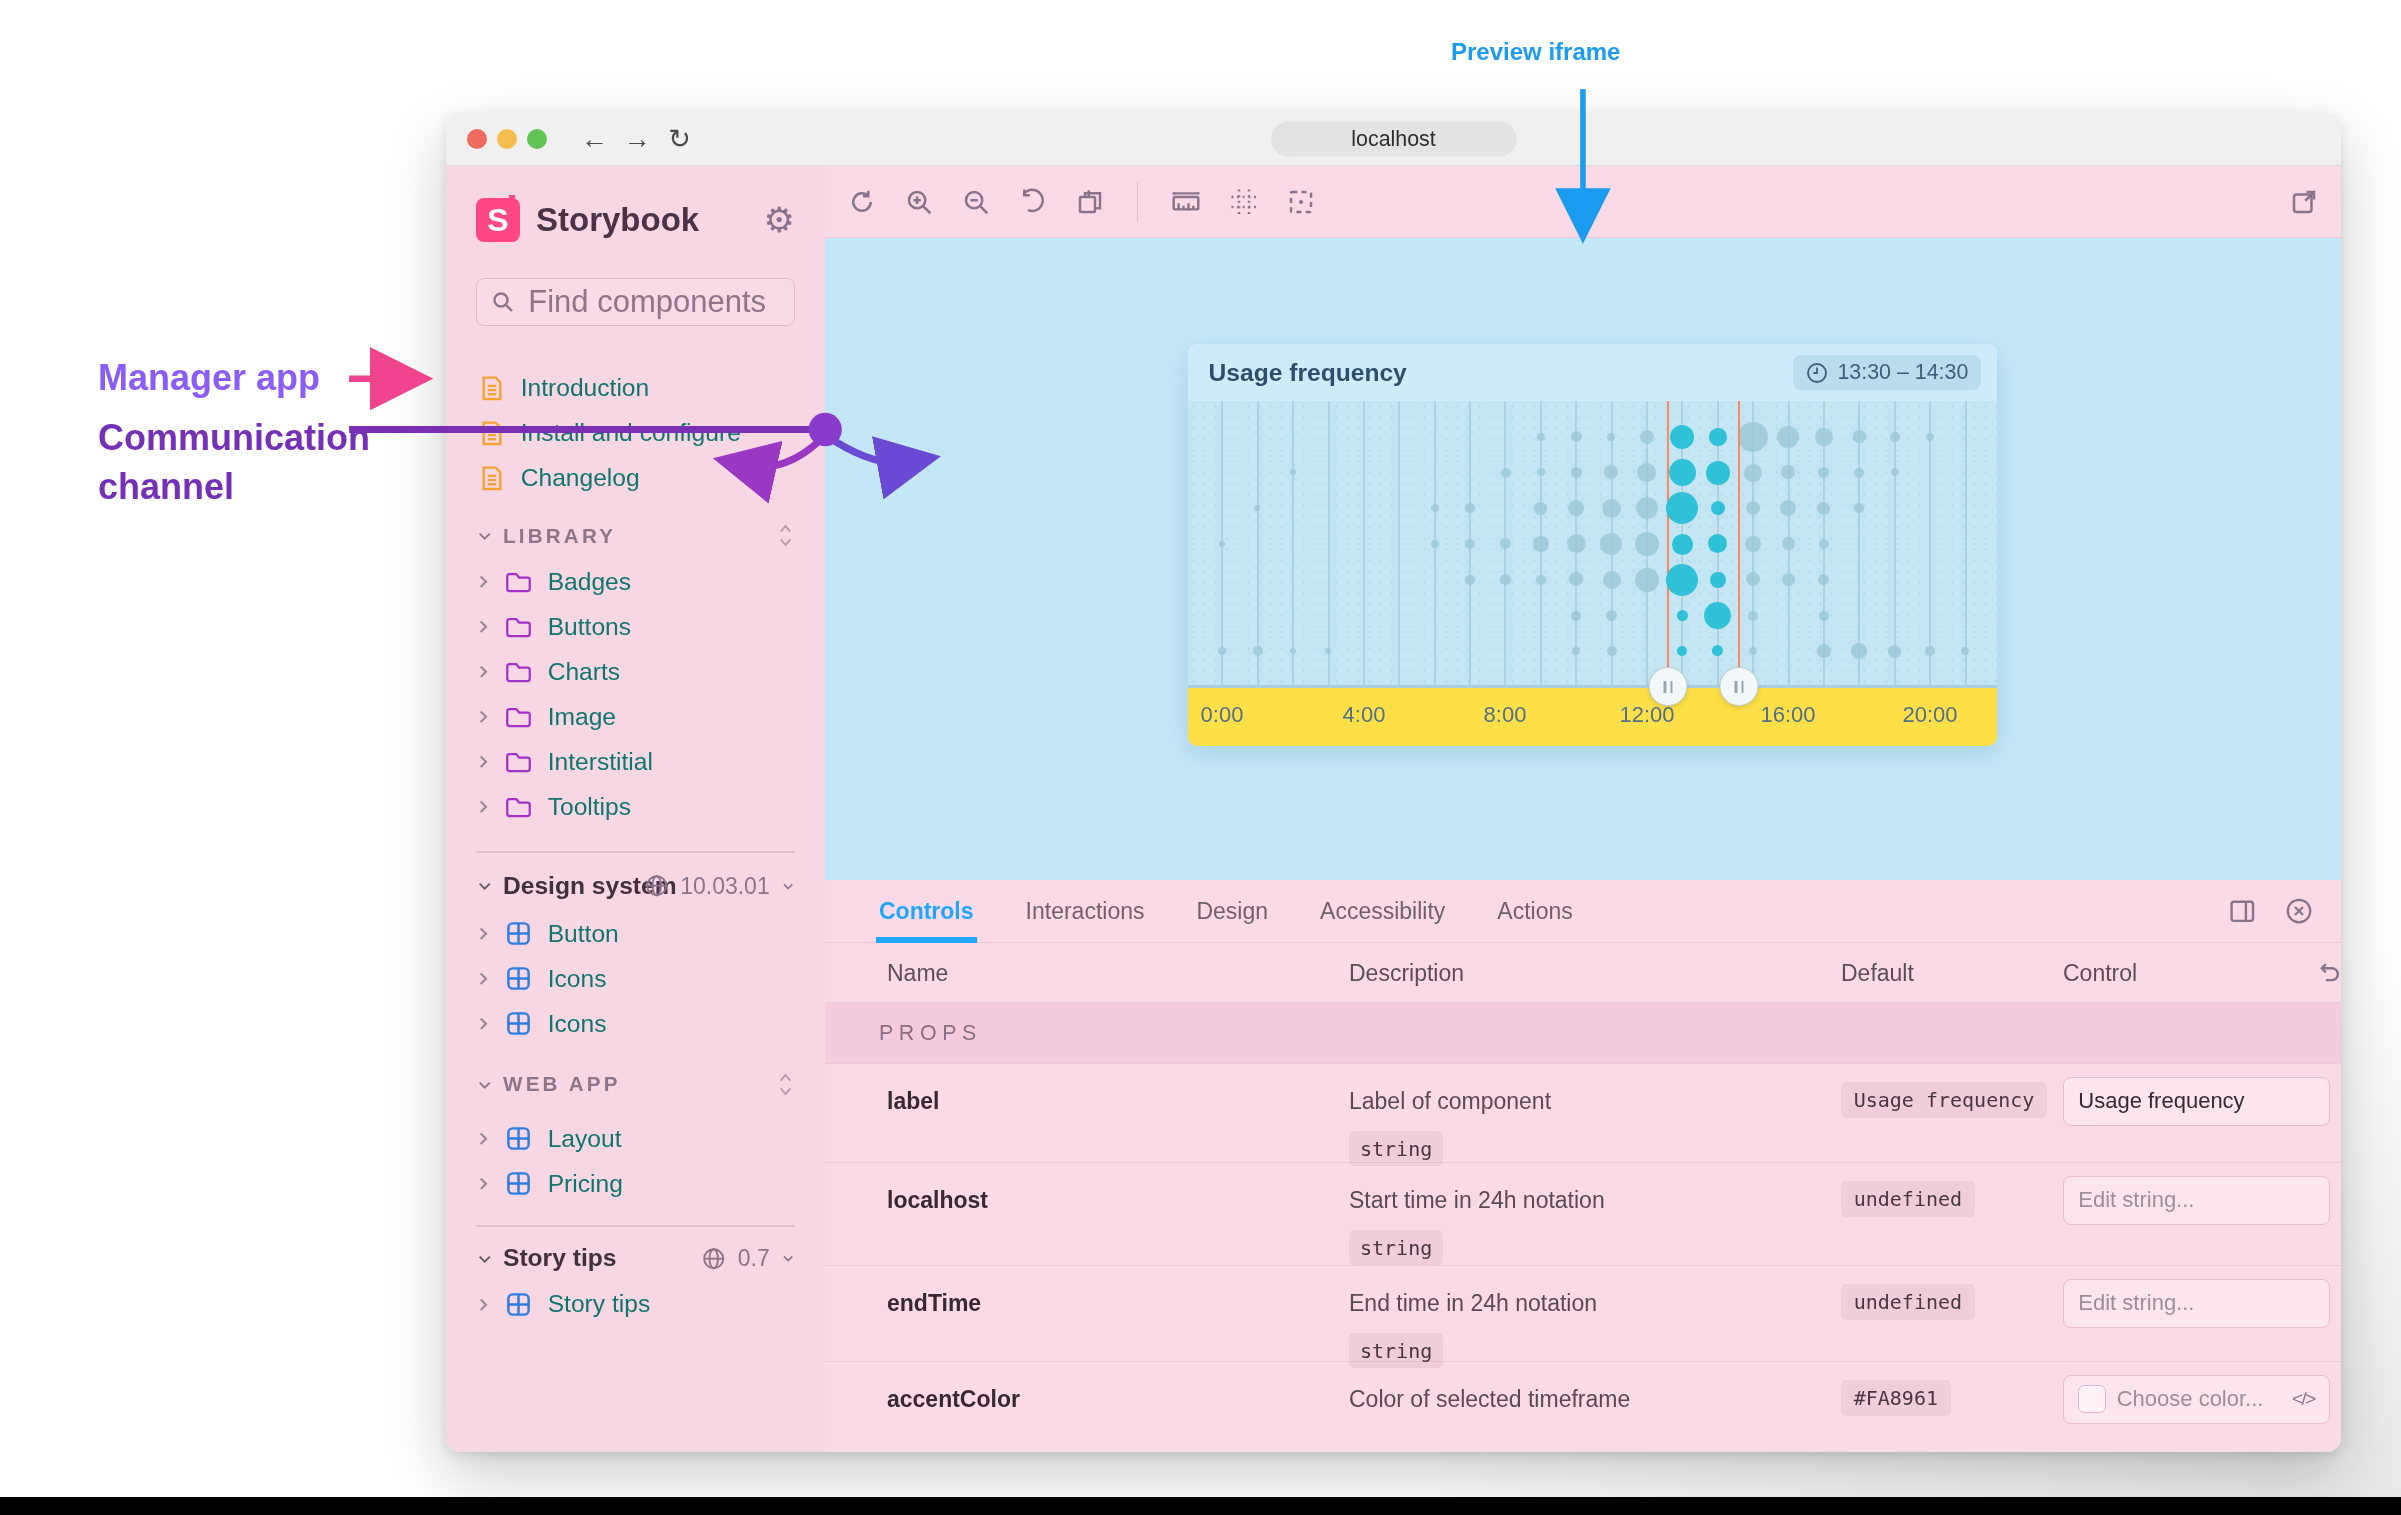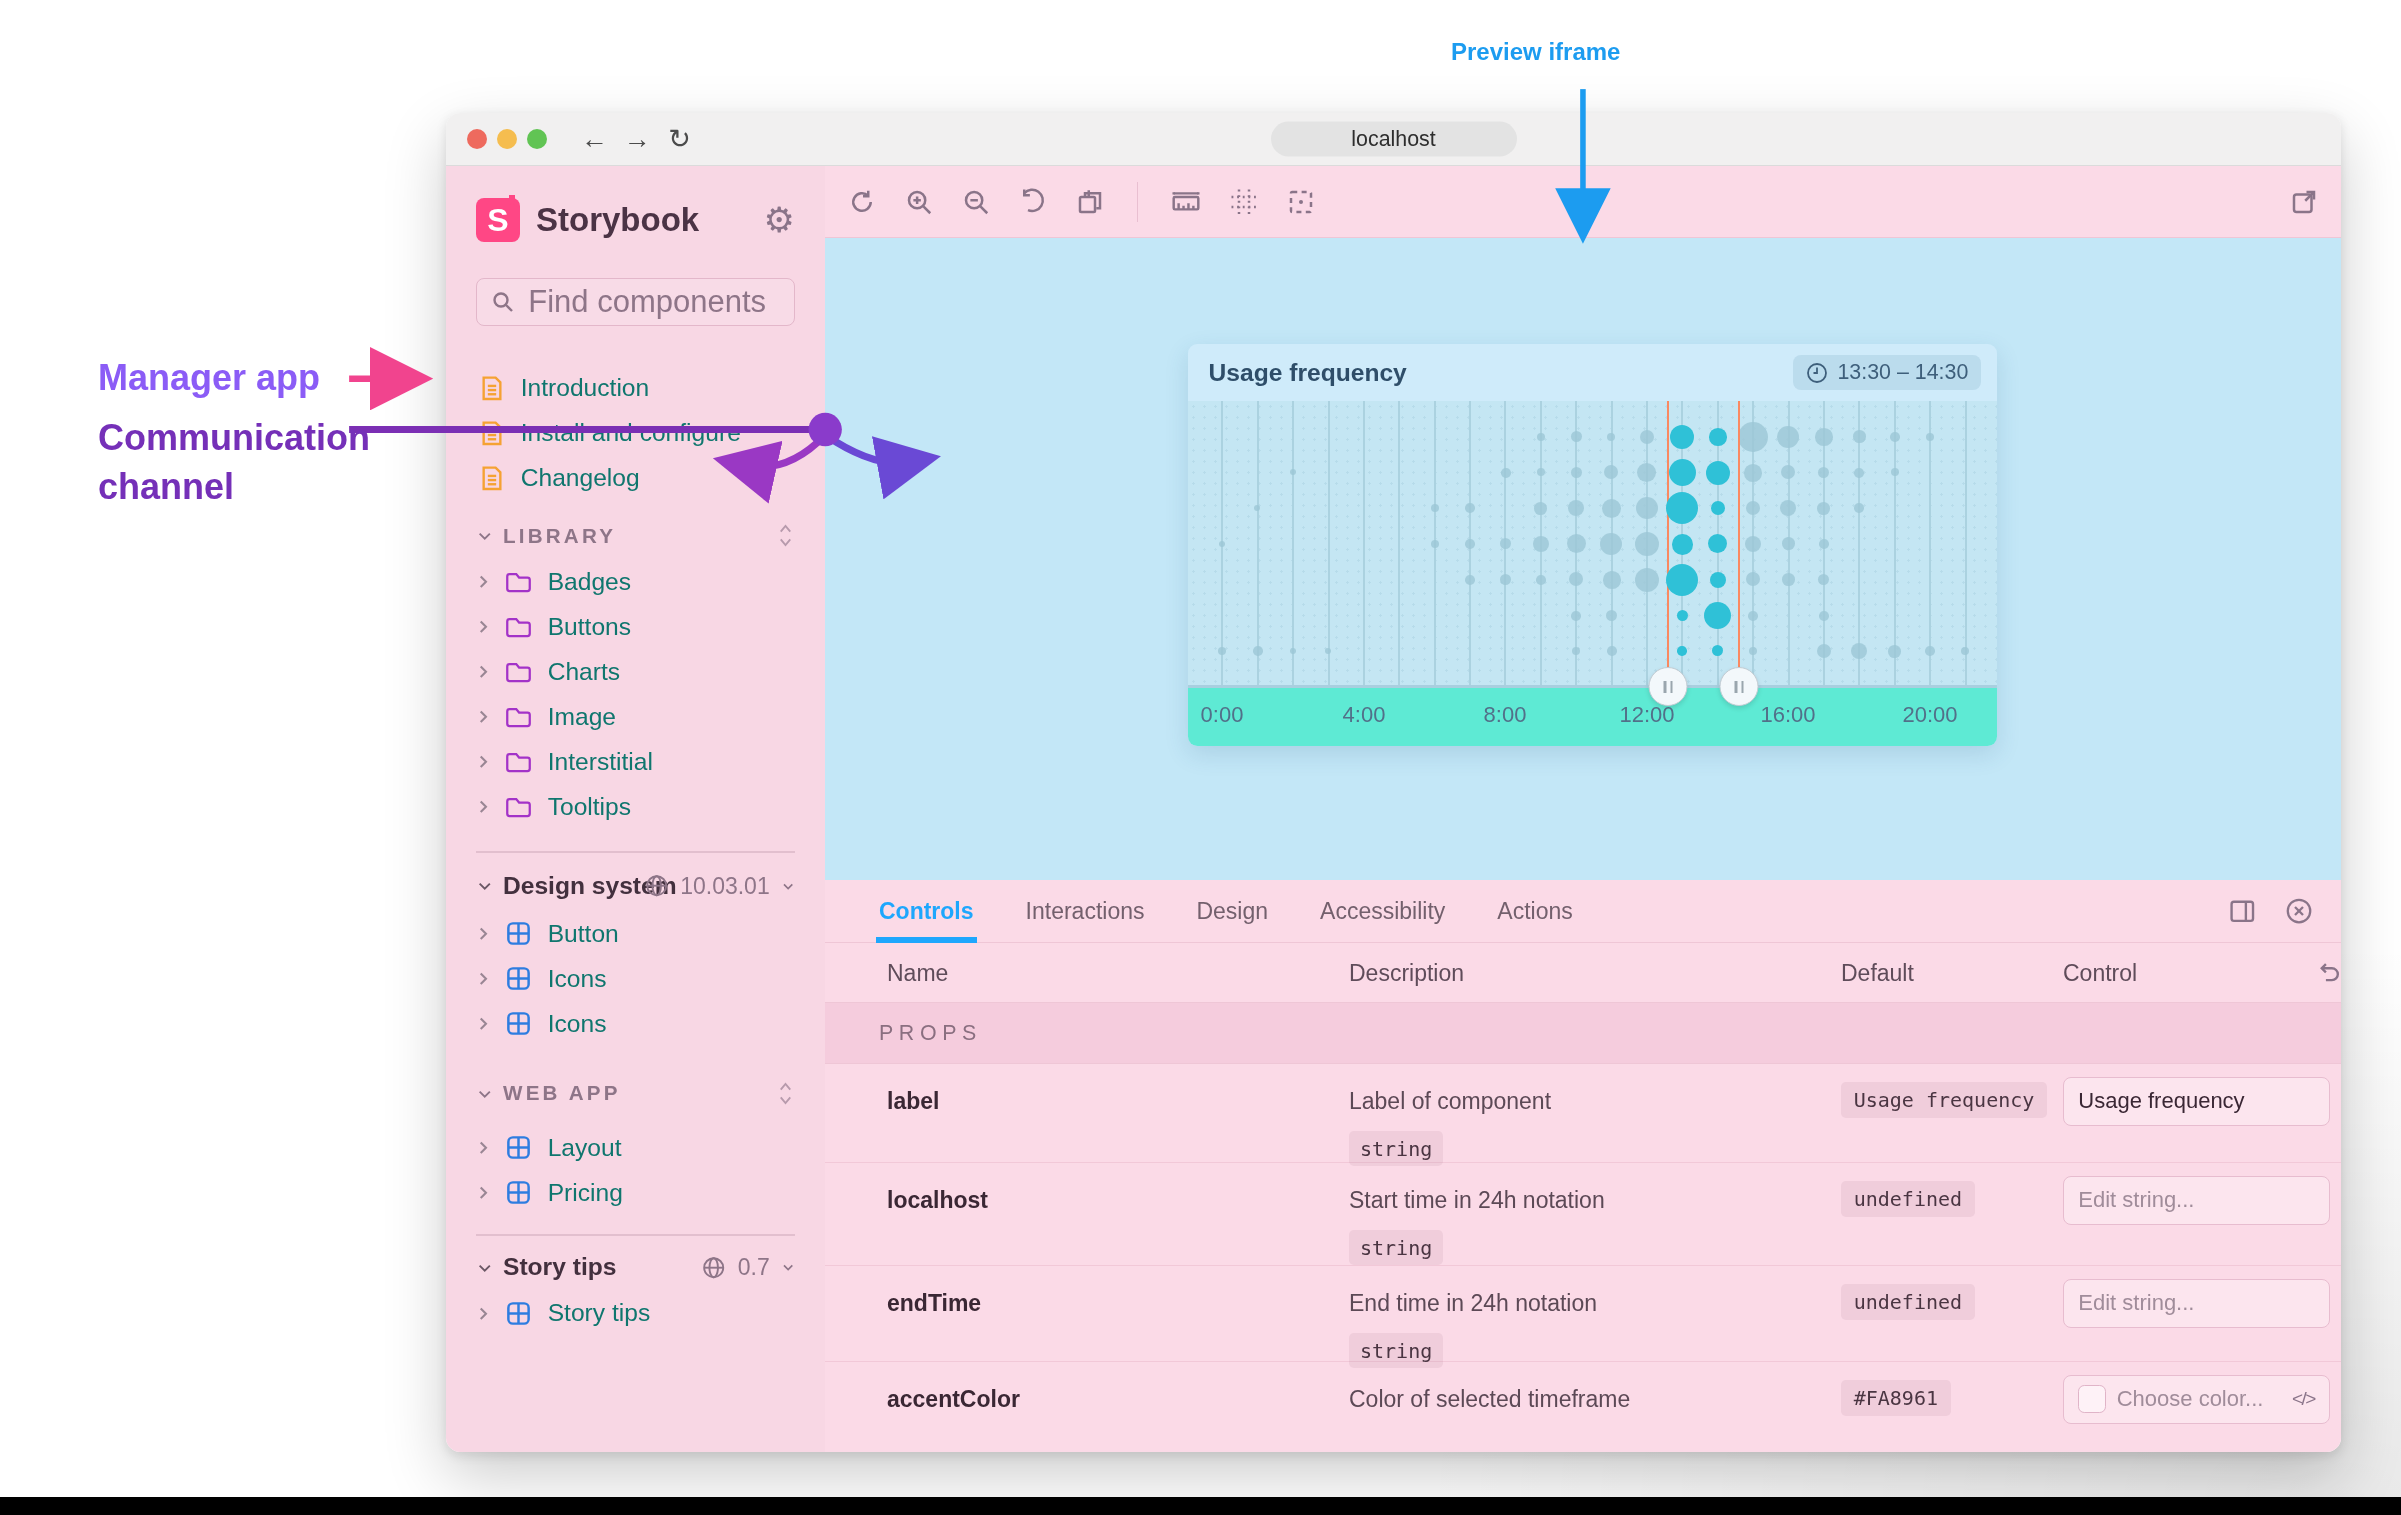--- a/index.html
+++ b/index.html
@@ -61,21 +61,21 @@
     box-shadow:0 8px 24px rgba(20,80,120,.14);display:flex;flex-direction:column;}
   .card-head{height:57px;background:#CFEBFA;display:flex;align-items:center;padding:0 20.6px;position:relative;flex:none;}
   .card-title{font-size:24.6px;font-weight:bold;color:#2F4E69;}
   .time-badge{position:absolute;right:16px;height:35px;border-radius:8px;background:rgba(90,140,175,.16);
     display:flex;align-items:center;gap:8px;padding:0 12.7px;color:#3E5F7B;font-size:21.4px;}
   .plot{flex:1;background:#C4E6F3;position:relative;
     background-image:radial-gradient(rgba(120,170,195,.18) 1.2px, transparent 1.3px);background-size:11px 11px;}
   .gridline{position:absolute;top:0;bottom:0;width:1.6px;background:#ABD2E0;}
   .bubble{position:absolute;border-radius:50%;}
   .sel-line{position:absolute;top:0;bottom:0;width:2.4px;z-index:3;}
-  .axis{height:58px;background:#5eead4;border-top:3.2px solid #A9CFDF;position:relative;flex:none;}
+  .axis{height:58px;background:#fde047;border-top:3.2px solid #A9CFDF;position:relative;flex:none;}
   .tick{position:absolute;top:14.3px;transform:translateX(-50%);font-size:22px;color:#527089;}
   .handle{position:absolute;top:-20.6px;width:37px;height:37px;border-radius:50%;background:#F3F8FB;border:1.6px solid #C3CCD3;
     box-shadow:0 2.4px 4.8px rgba(0,0,0,.12);display:flex;align-items:center;justify-content:center;gap:4px;z-index:4;transform:translateX(-50%);}
   .handle i{display:block;width:2.4px;height:12.7px;background:#9AA6AE;}
 
   
   .panel{flex:1;background:#FBDAE7;display:flex;flex-direction:column;min-height:0;}
   .tabsrow{height:62px;display:flex;align-items:stretch;padding-left:54px;gap:52px;border-bottom:1.6px solid #EFC6D6;position:relative;flex:none;}
   .tab{display:flex;align-items:center;font-size:23px;color:#73606D;position:relative;}
   .tab.active{color:#1EA7FD;font-weight:bold;}
@@ -372,21 +372,21 @@
               <span class="icon-cell">
                 <svg class="ic" width="27" height="27" viewBox="0 0 24 24" fill="none" stroke="#2E7DE0" stroke-width="2.2">
                   <rect x="3" y="3" width="18" height="18" rx="4"></rect>
                   <line x1="12" y1="3" x2="12" y2="21"></line>
                   <line x1="3" y1="12" x2="21" y2="12"></line>
                 </svg>
               </span>
               <span>Icons</span>
             </div>
           </div>
-        <div class="sec-head" style="margin-top:28px;height:38px;">
+        <div class="sec-head" style="margin-top:19px;height:38px;">
           <span>
               <svg class="ic" width="17.5" height="17.5" viewBox="0 0 24 24" fill="none" stroke="#8E7588" stroke-width="2.6">
                 <polyline points="5,9 12,16 19,9"></polyline>
               </svg>
             </span>
           <span class="sec-label">WEB APP</span>
           <span class="sec-right">
             <svg class="ic" width="19" height="27" viewBox="0 0 24 34" fill="none" stroke="#B79AAC" stroke-width="2.4">
                 <polyline points="6,12 12,5 18,12"></polyline>
                 <polyline points="6,22 12,29 18,22"></polyline>

